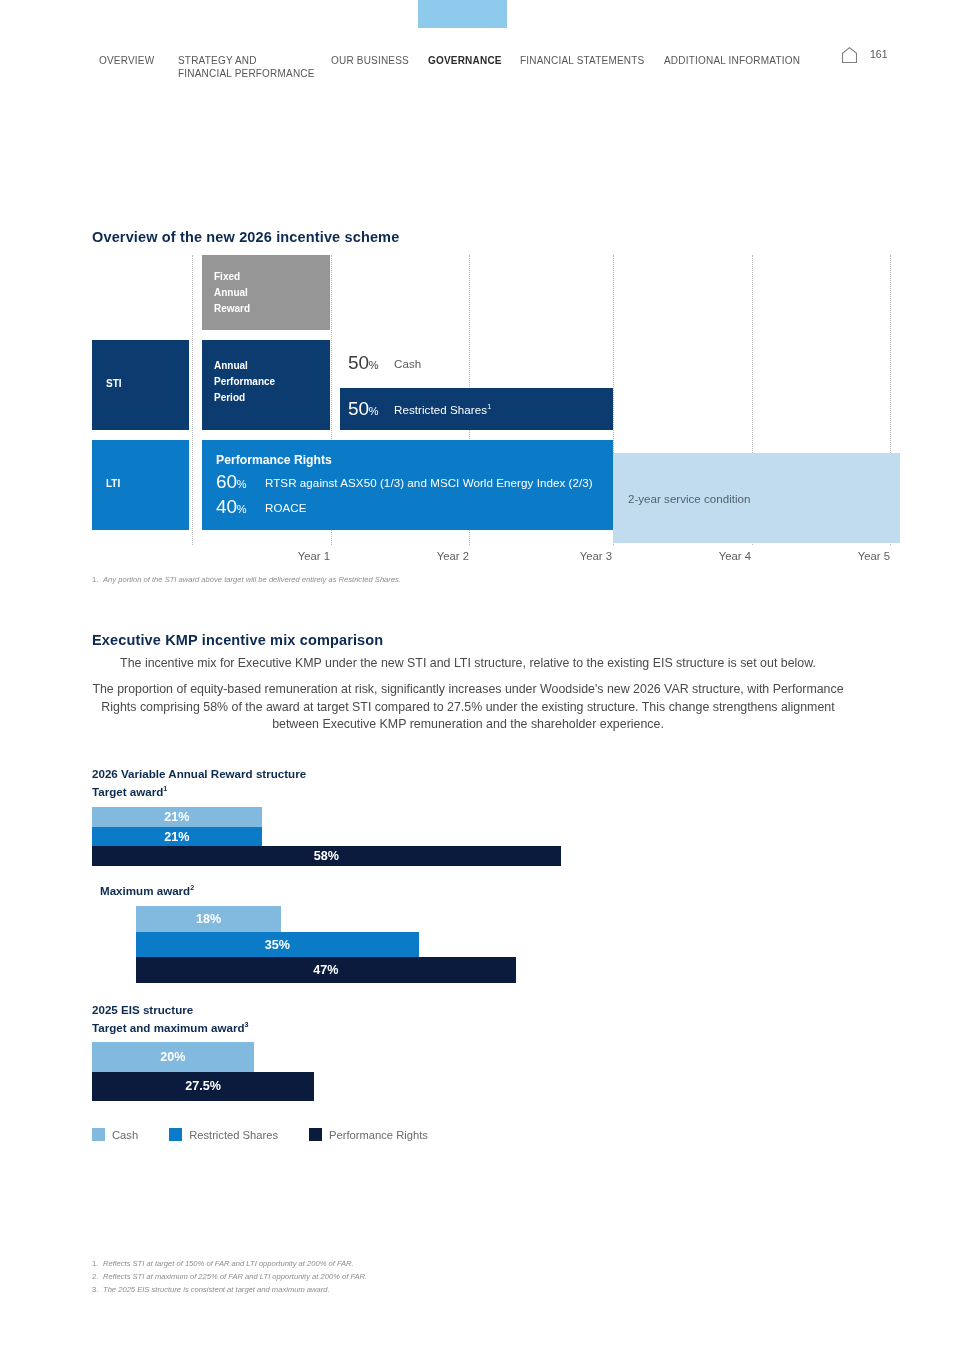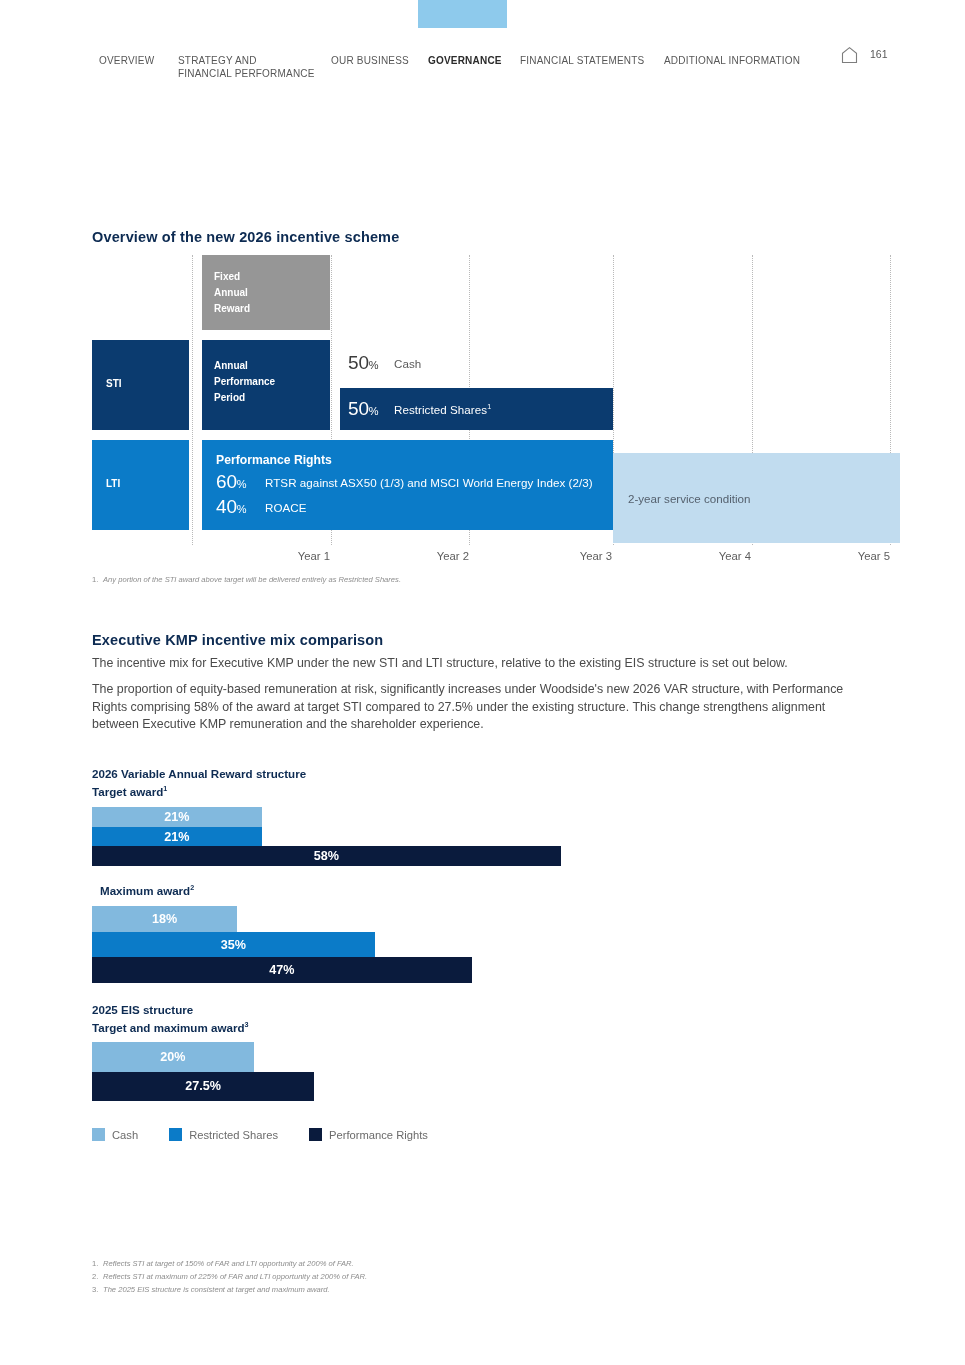--- a/index.html
+++ b/index.html
@@ -138,20 +138,21 @@
   .fn .t { position: absolute; left: 11px; white-space: nowrap; font-style: italic; }
 
   
   .body-p {
     position: absolute;
     left: 92px;
     width: 752px;
     font-size: 12.4px;
     line-height: 17.6px;
     color: #4a4a4a;
+    text-align: center;
   }
 
   
   .bar-lbl {
     position: absolute;
     left: 92px;
     font-size: 11.6px;
     font-weight: bold;
     color: #0d2b52;
   }
@@ -291,21 +292,21 @@
 
 <div class="bar" style="top:807px; height:59px;">
   <div class="seg c-cash" style="width:21%">21%</div>
   <div class="seg c-rs" style="width:21%">21%</div>
   <div class="seg c-pr" style="width:58%">58%</div>
 </div>
 
 <div class="bar-lbl" style="top:884px;margin-left:8px;">
   <span>Maximum award</span><sup>2</sup>
 </div>
-<div class="bar" style="top:906px; height:77px;">
+<div class="bar" style="top:906px; height:77px;margin-left:44px;">
   <div class="seg c-cash" style="width:18%">18%</div>
   <div class="seg c-rs" style="width:35%">35%</div>
   <div class="seg c-pr" style="width:47%">47%</div>
 </div>
 
 <div class="bar-lbl" style="top:1003px;">2025 EIS structure</div>
 <div class="bar-lbl" style="top:1021px;">
   <span>Target and maximum award</span><sup>3</sup>
 </div>
 <div class="bar" style="top:1042px; height:59px;">

